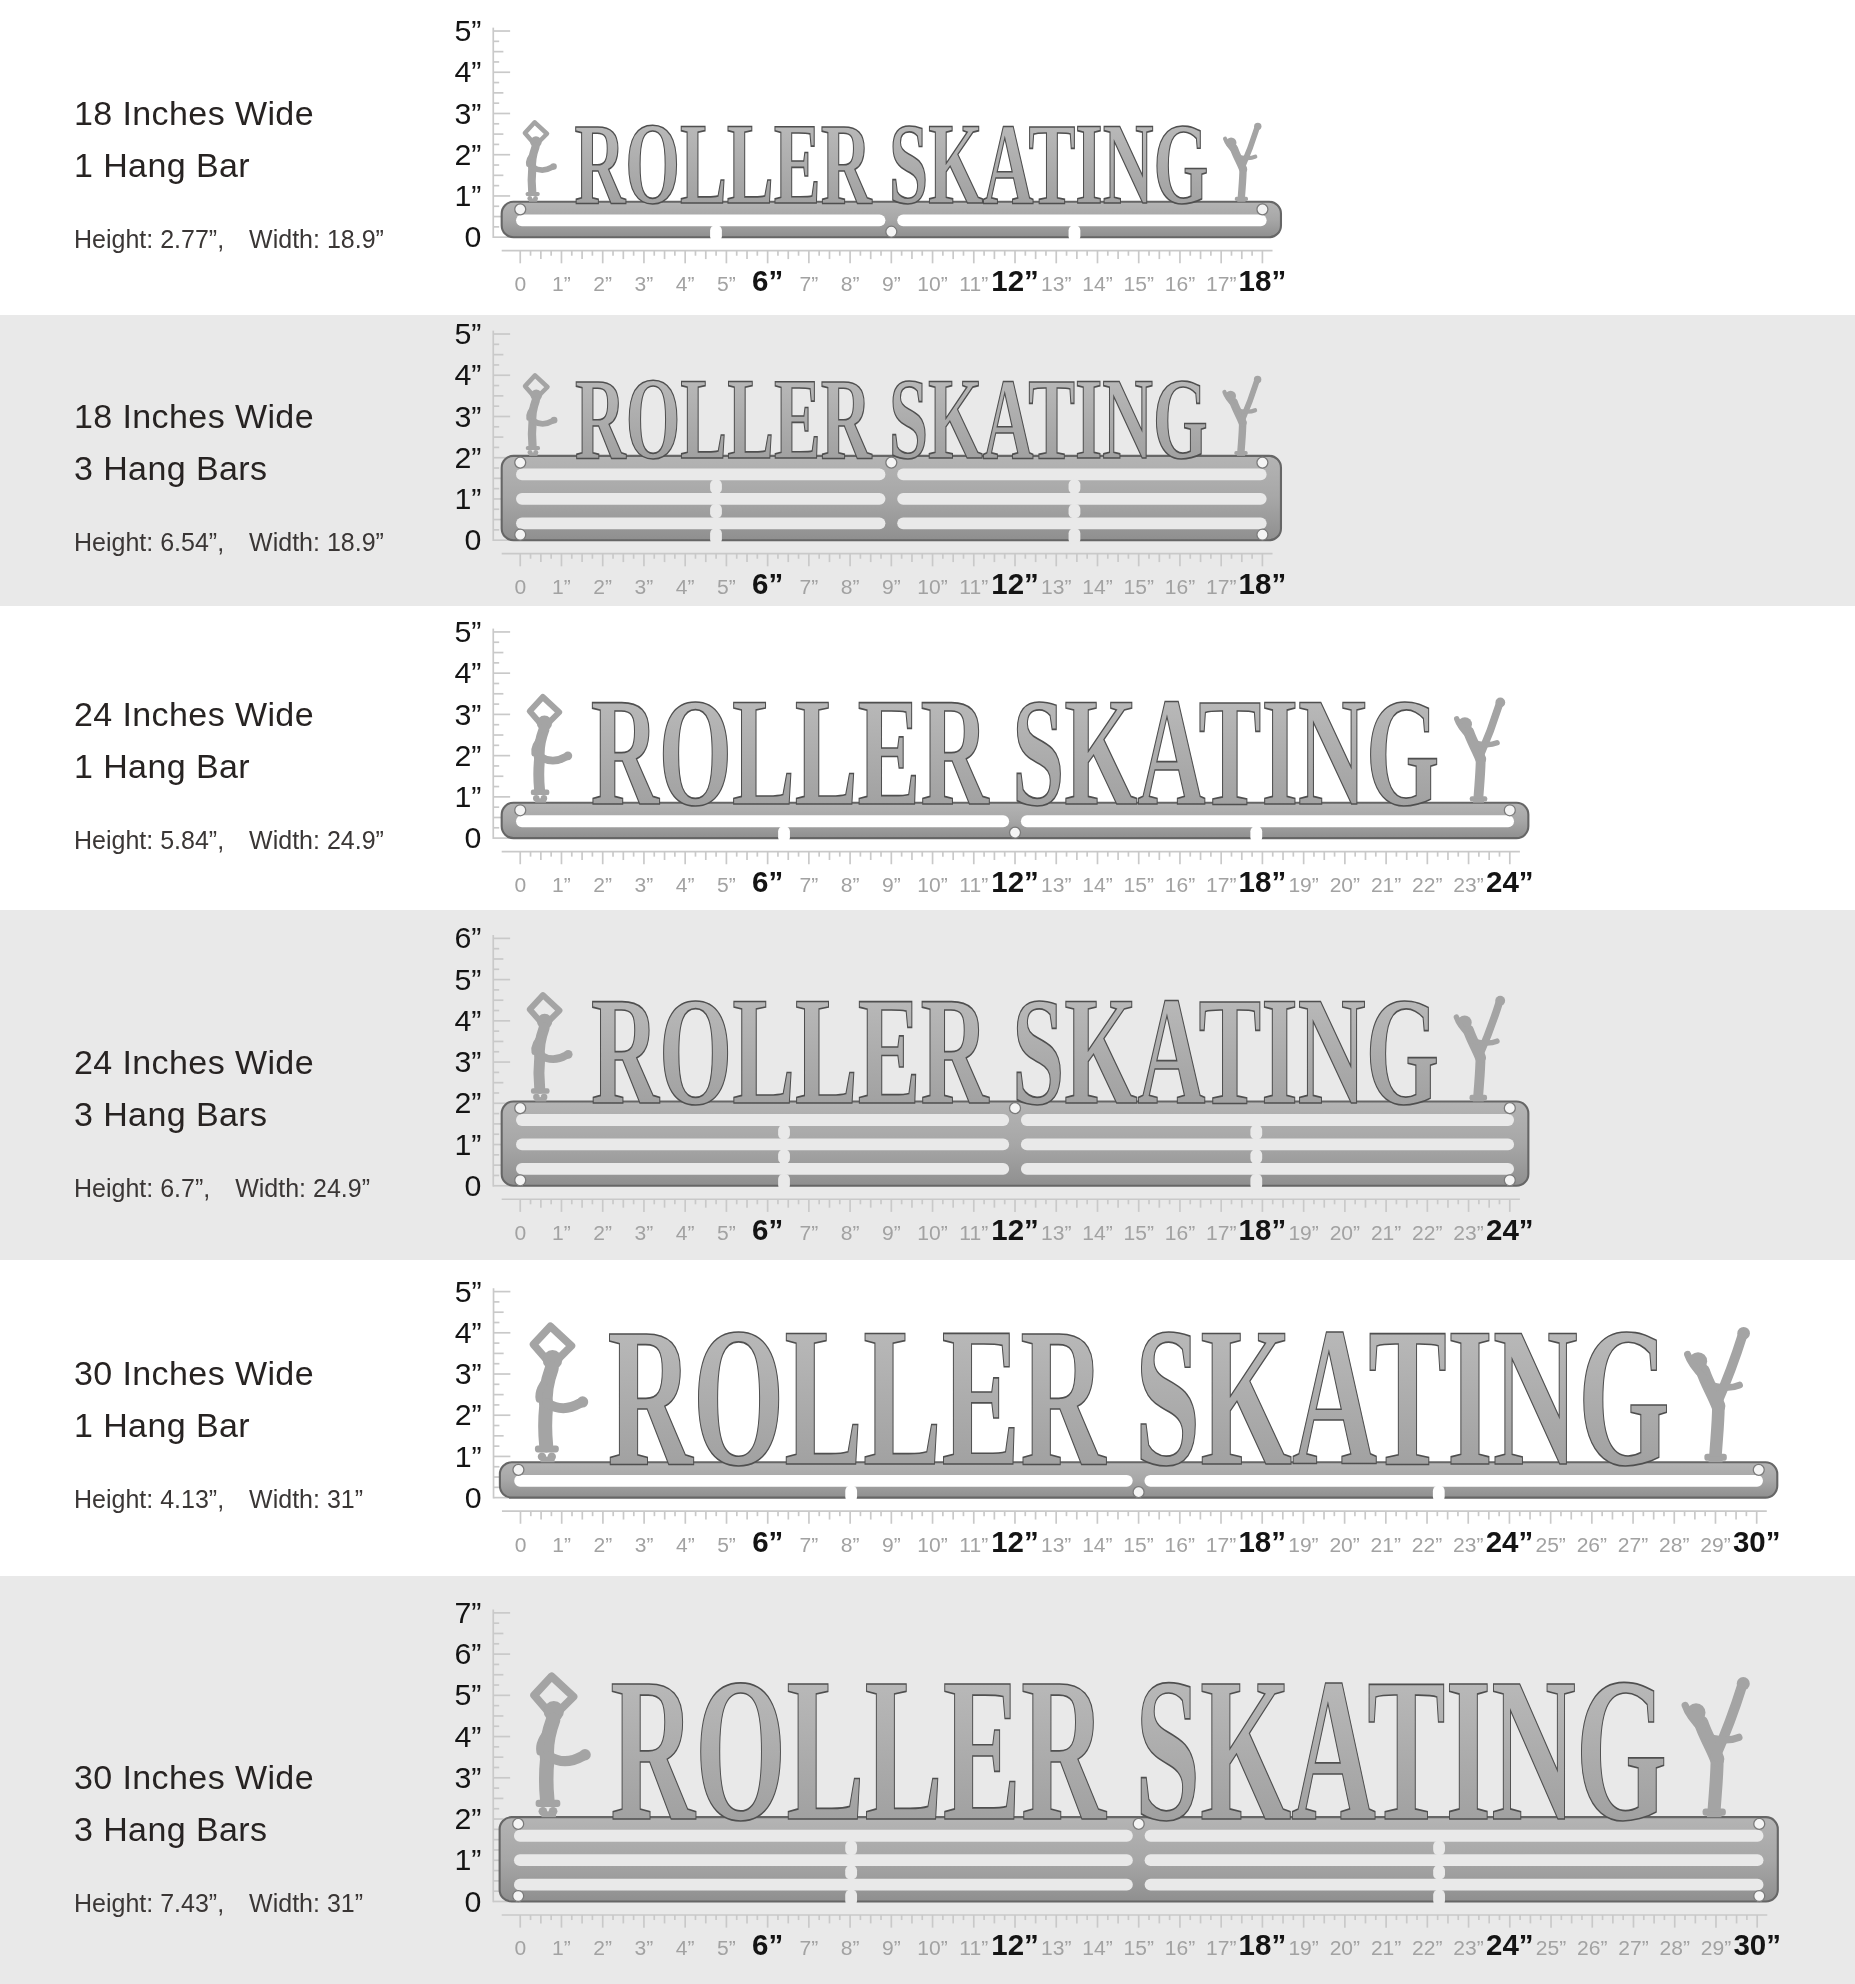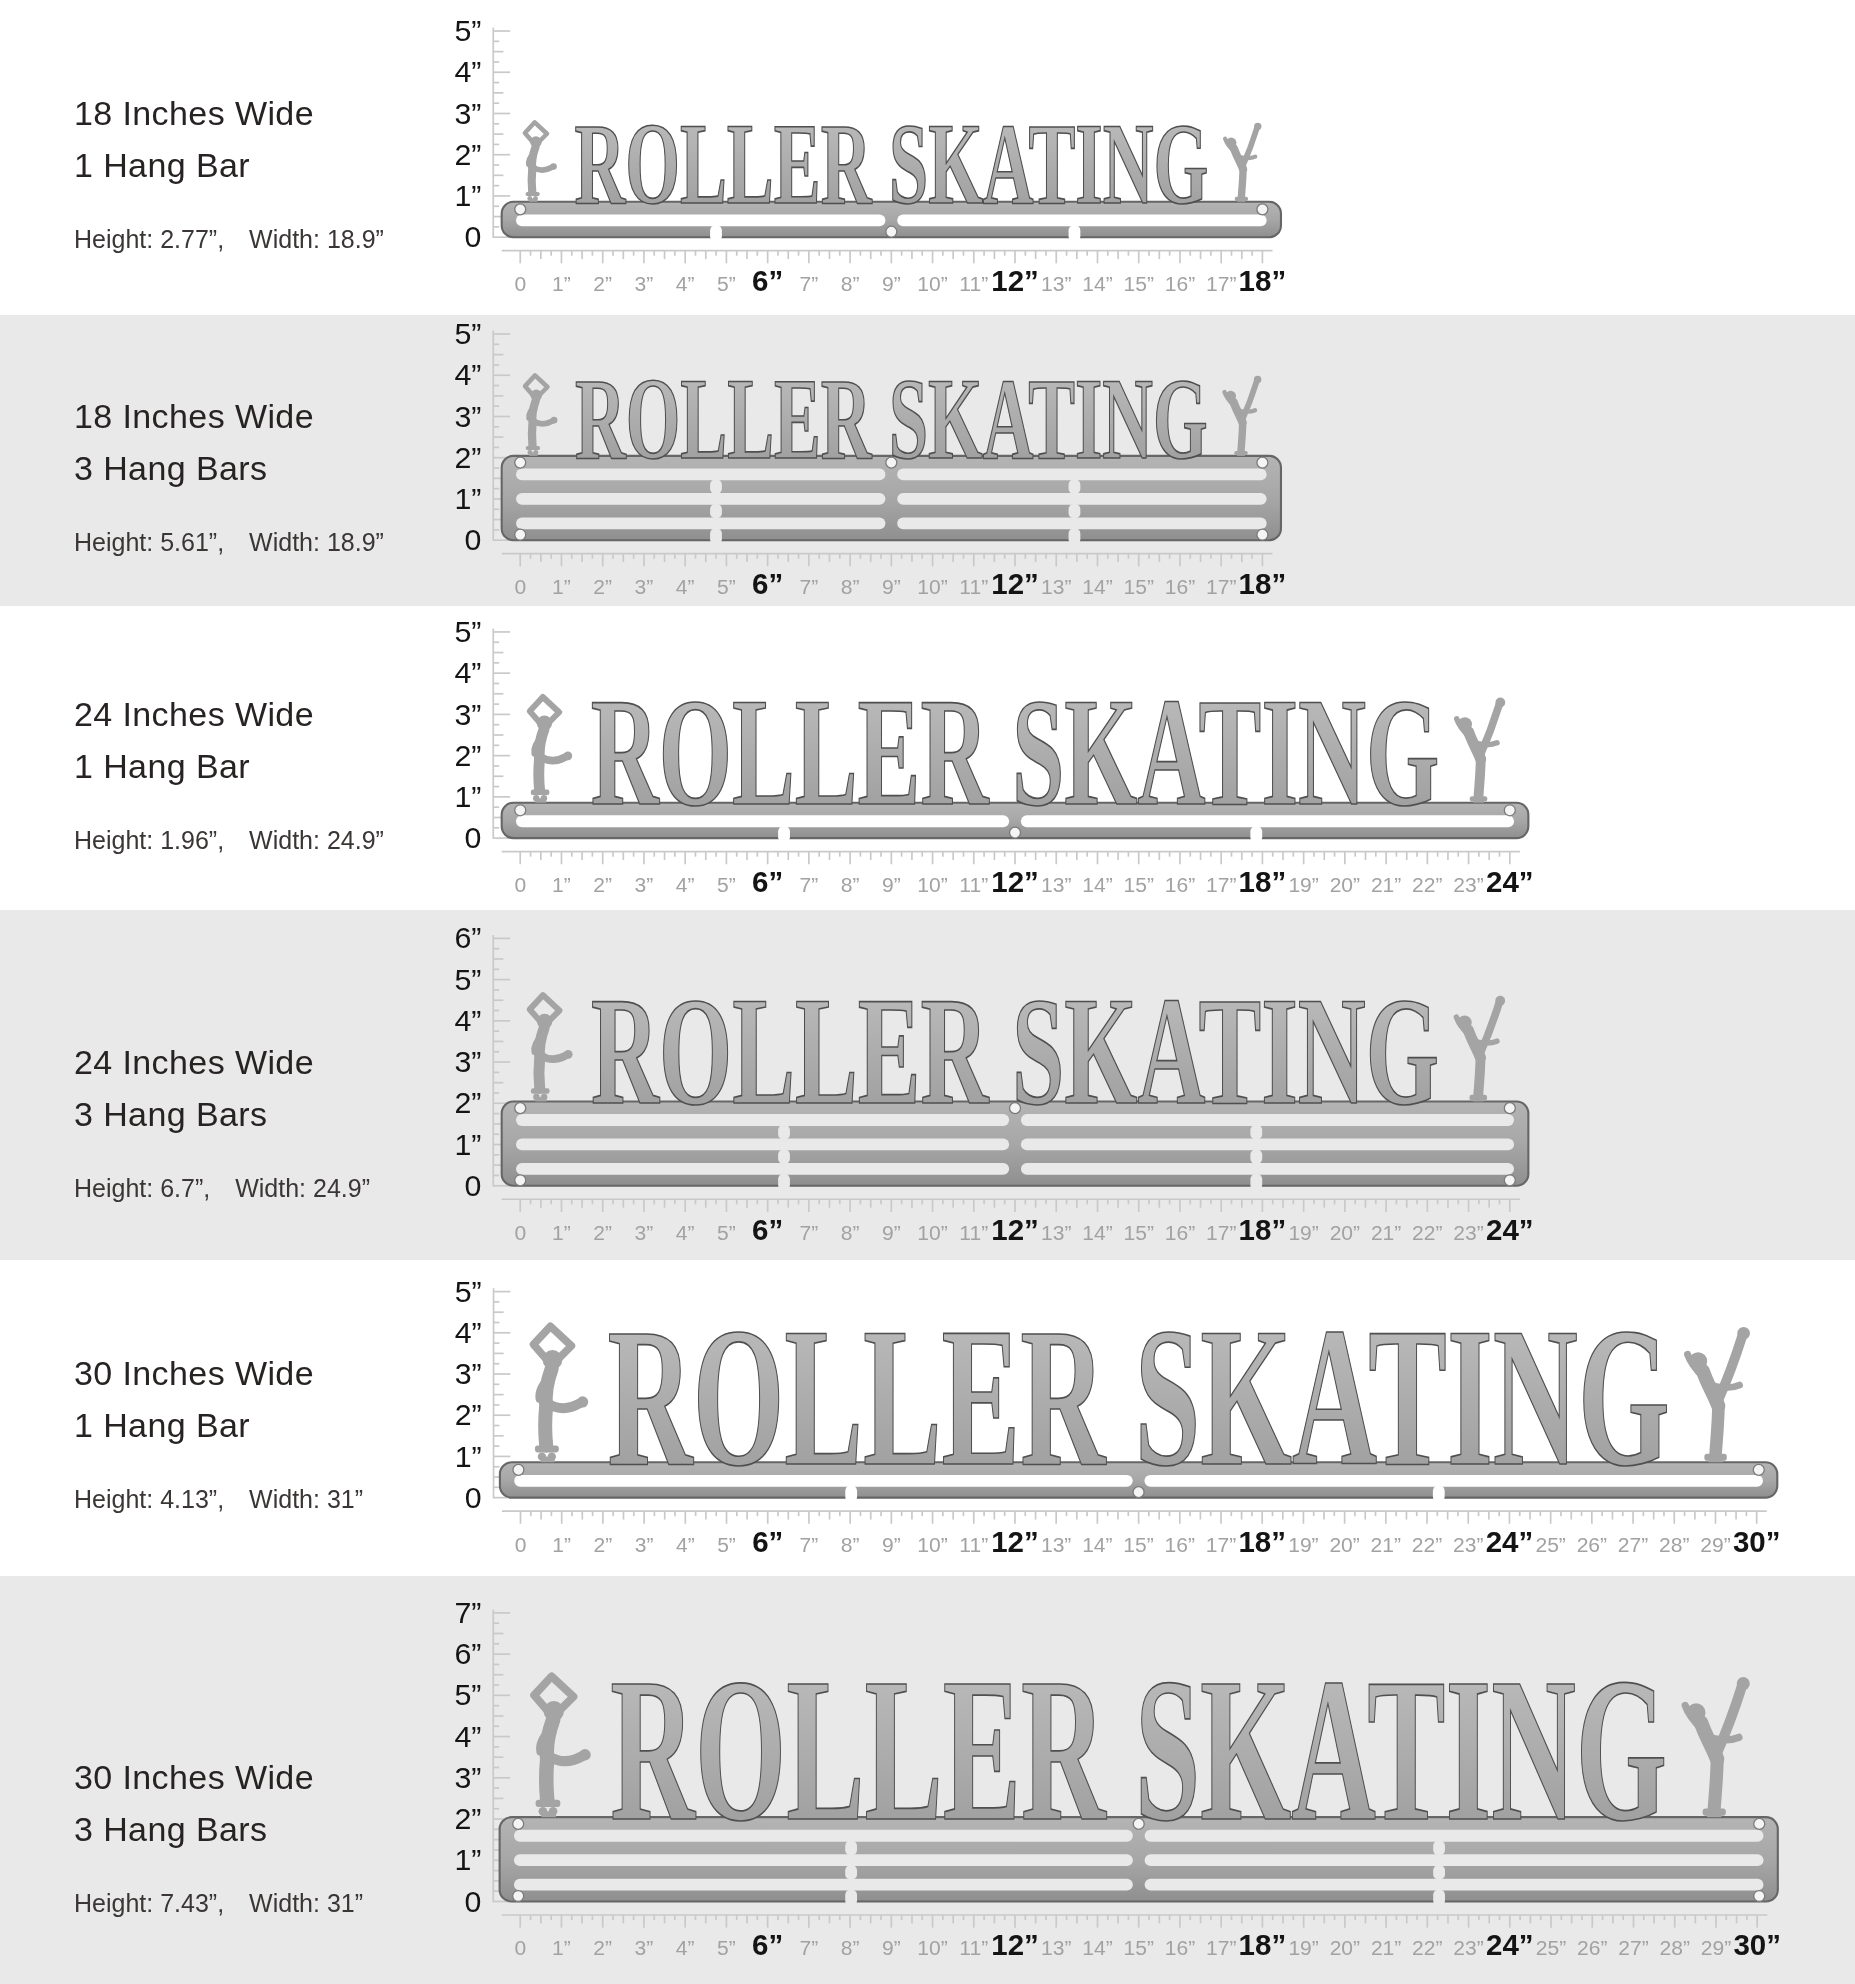--- a/index.html
+++ b/index.html
@@ -195,21 +195,21 @@
       </g>
     </svg>
   </section>
 
   <section class="panel" style="height: 291px; background: rgb(233, 233, 233);">
     <div class="label-block" style="bottom: 49px;">
       <div class="title">
         <div>18 Inches Wide</div>
         <div>3 Hang Bars</div>
       </div>
-      <p class="dims"><span>Height: 5.61”,</span><span class="sep"></span><span>Width: 18.9”</span></p>
+      <p class="dims"><span>Height: 6.54”,</span><span class="sep"></span><span>Width: 18.9”</span></p>
     </div>
     <svg class="diagram" xmlns="http://www.w3.org/2000/svg" width="1855" height="291" viewBox="0 0 2200 345">
       <defs>
         <linearGradient id="gp1" x1="0" y1="0" x2="0" y2="1">
           <stop offset="0%" stop-color="#b4b4b4"></stop>
           <stop offset="50%" stop-color="#a7a7a7"></stop>
           <stop offset="100%" stop-color="#8f8f8f"></stop>
         </linearGradient>
         <linearGradient id="gl1" x1="0" y1="0" x2="0" y2="1">
           <stop offset="0%" stop-color="#c0c0c0"></stop>
@@ -387,21 +387,21 @@
       </g>
     </svg>
   </section>
 
   <section class="panel" style="height: 304px; background: rgb(255, 255, 255);">
     <div class="label-block" style="bottom: 55px;">
       <div class="title">
         <div>24 Inches Wide</div>
         <div>1 Hang Bar</div>
       </div>
-      <p class="dims"><span>Height: 1.96”,</span><span class="sep"></span><span>Width: 24.9”</span></p>
+      <p class="dims"><span>Height: 5.84”,</span><span class="sep"></span><span>Width: 24.9”</span></p>
     </div>
     <svg class="diagram" xmlns="http://www.w3.org/2000/svg" width="1855" height="304" viewBox="0 0 2200 360">
       <defs>
         <linearGradient id="gp2" x1="0" y1="0" x2="0" y2="1">
           <stop offset="0%" stop-color="#b4b4b4"></stop>
           <stop offset="50%" stop-color="#a7a7a7"></stop>
           <stop offset="100%" stop-color="#8f8f8f"></stop>
         </linearGradient>
         <linearGradient id="gl2" x1="0" y1="0" x2="0" y2="1">
           <stop offset="0%" stop-color="#c0c0c0"></stop>

